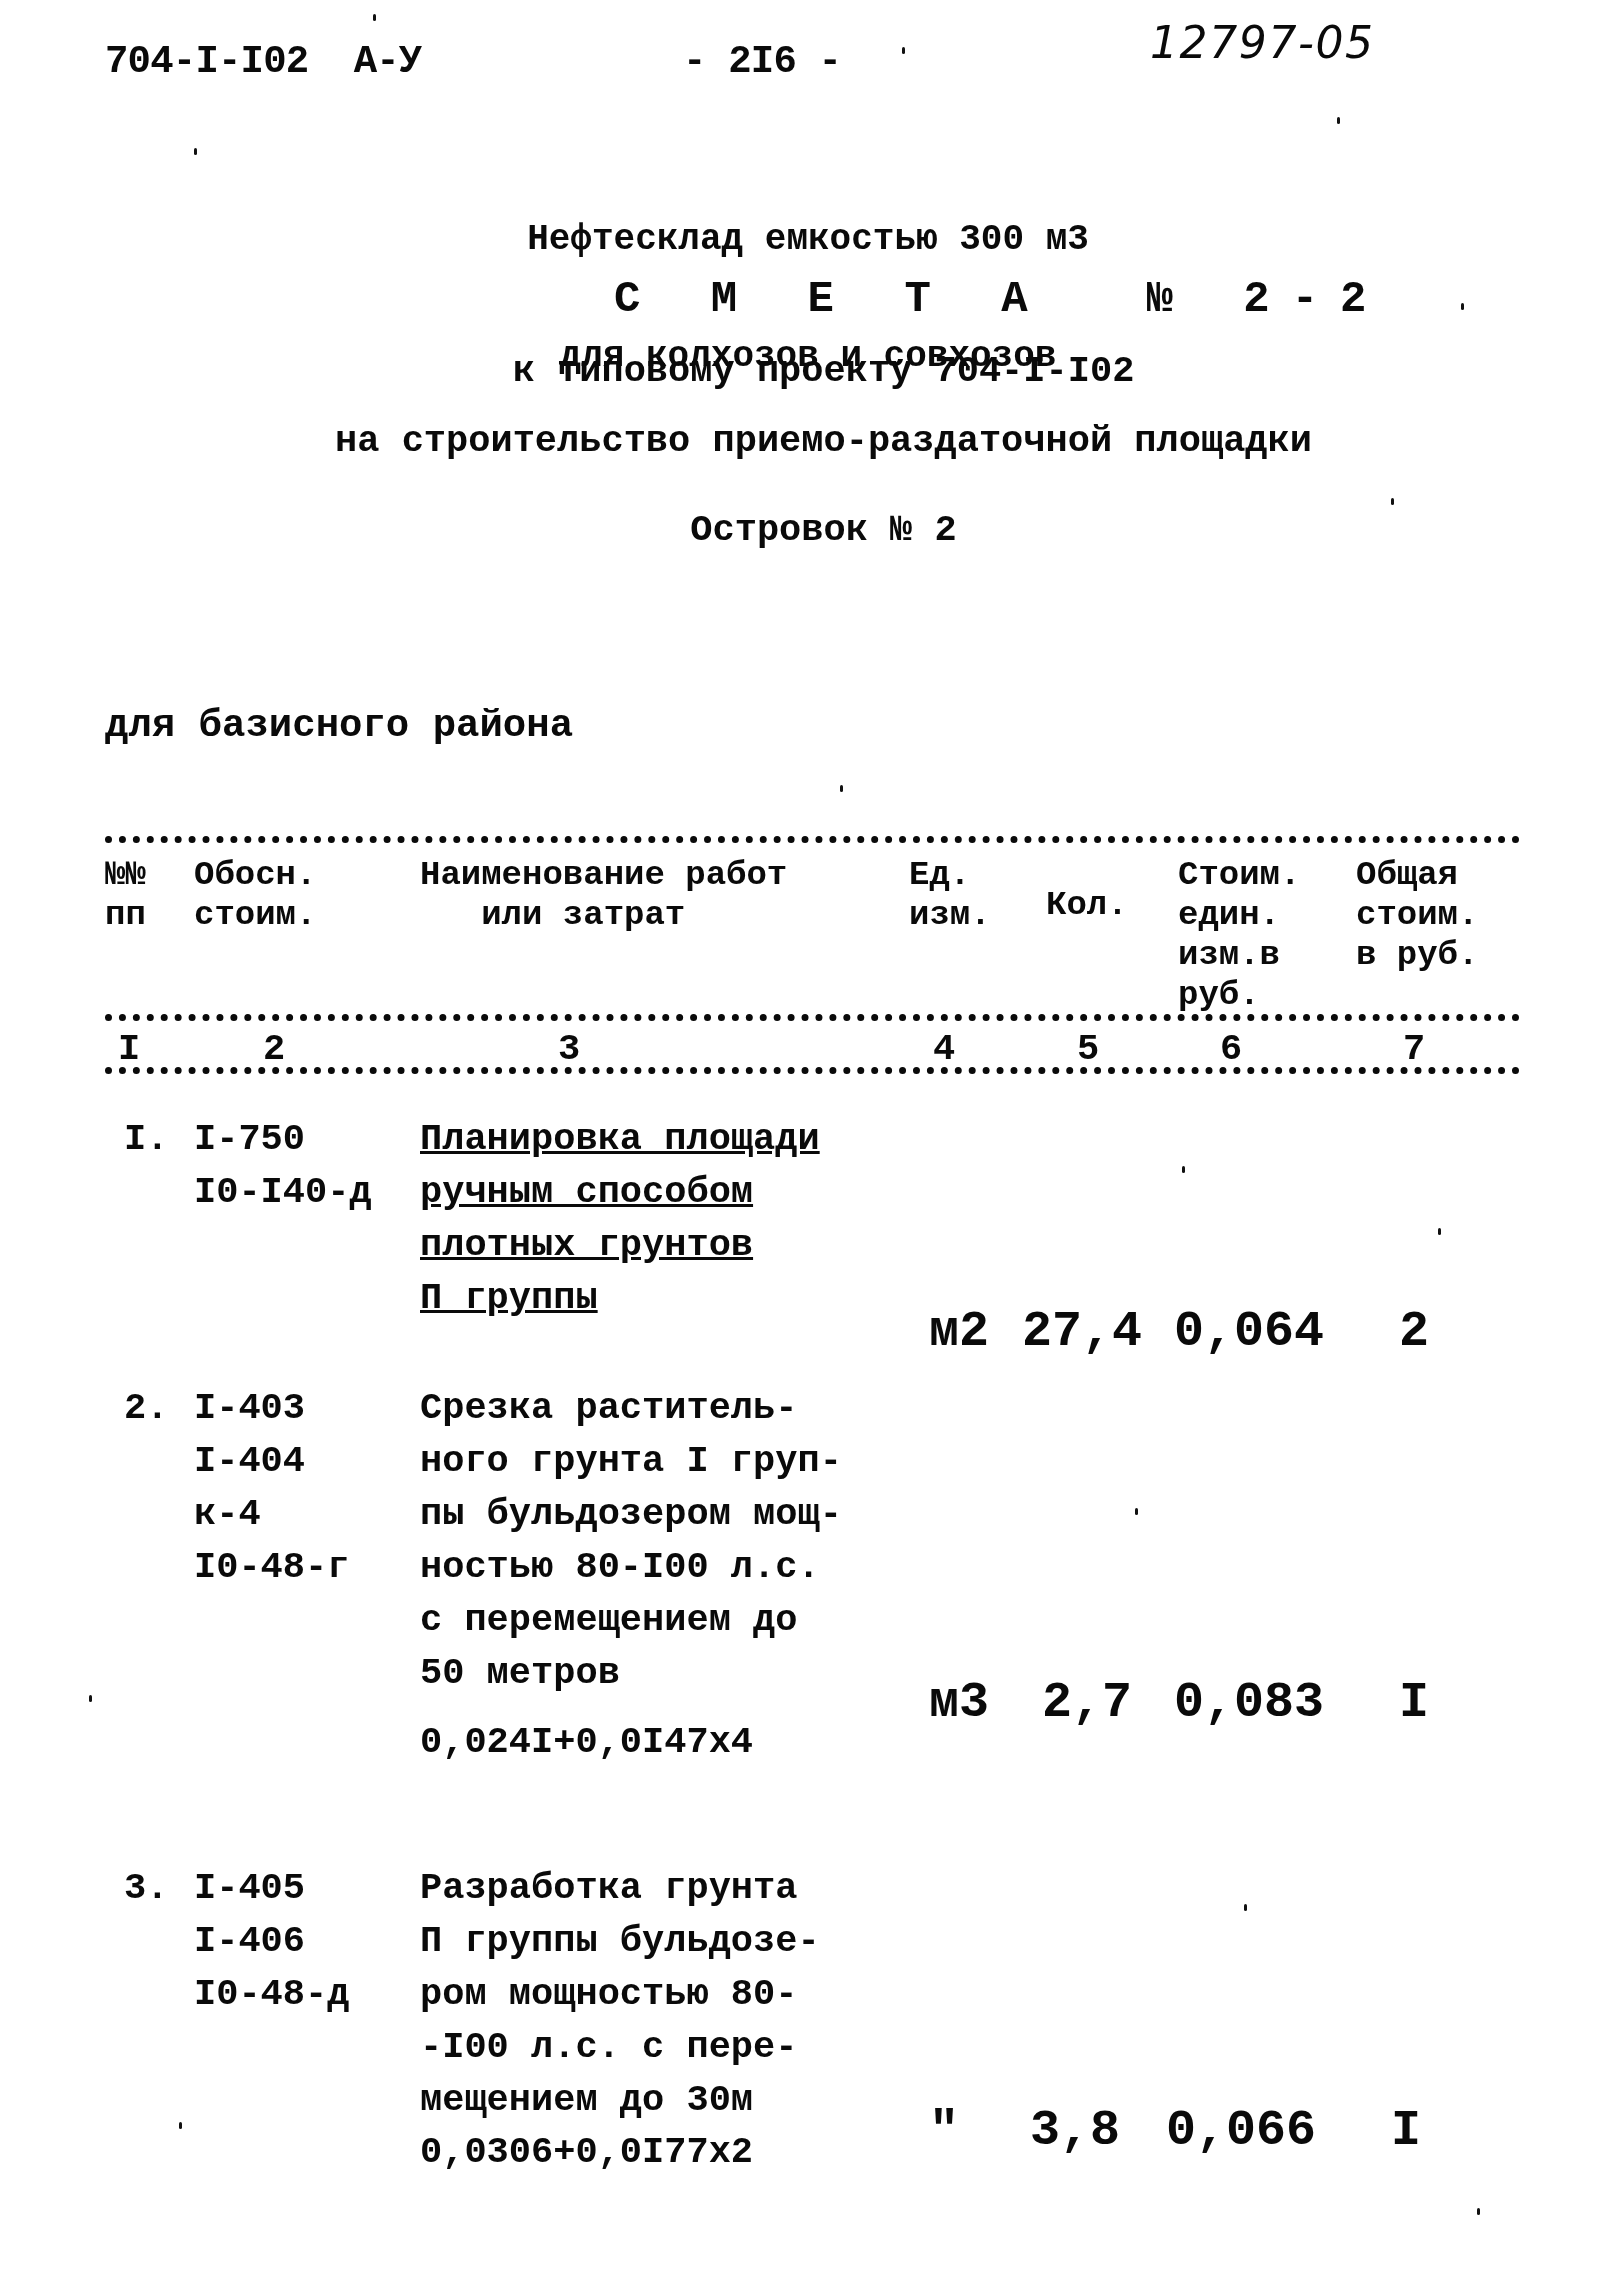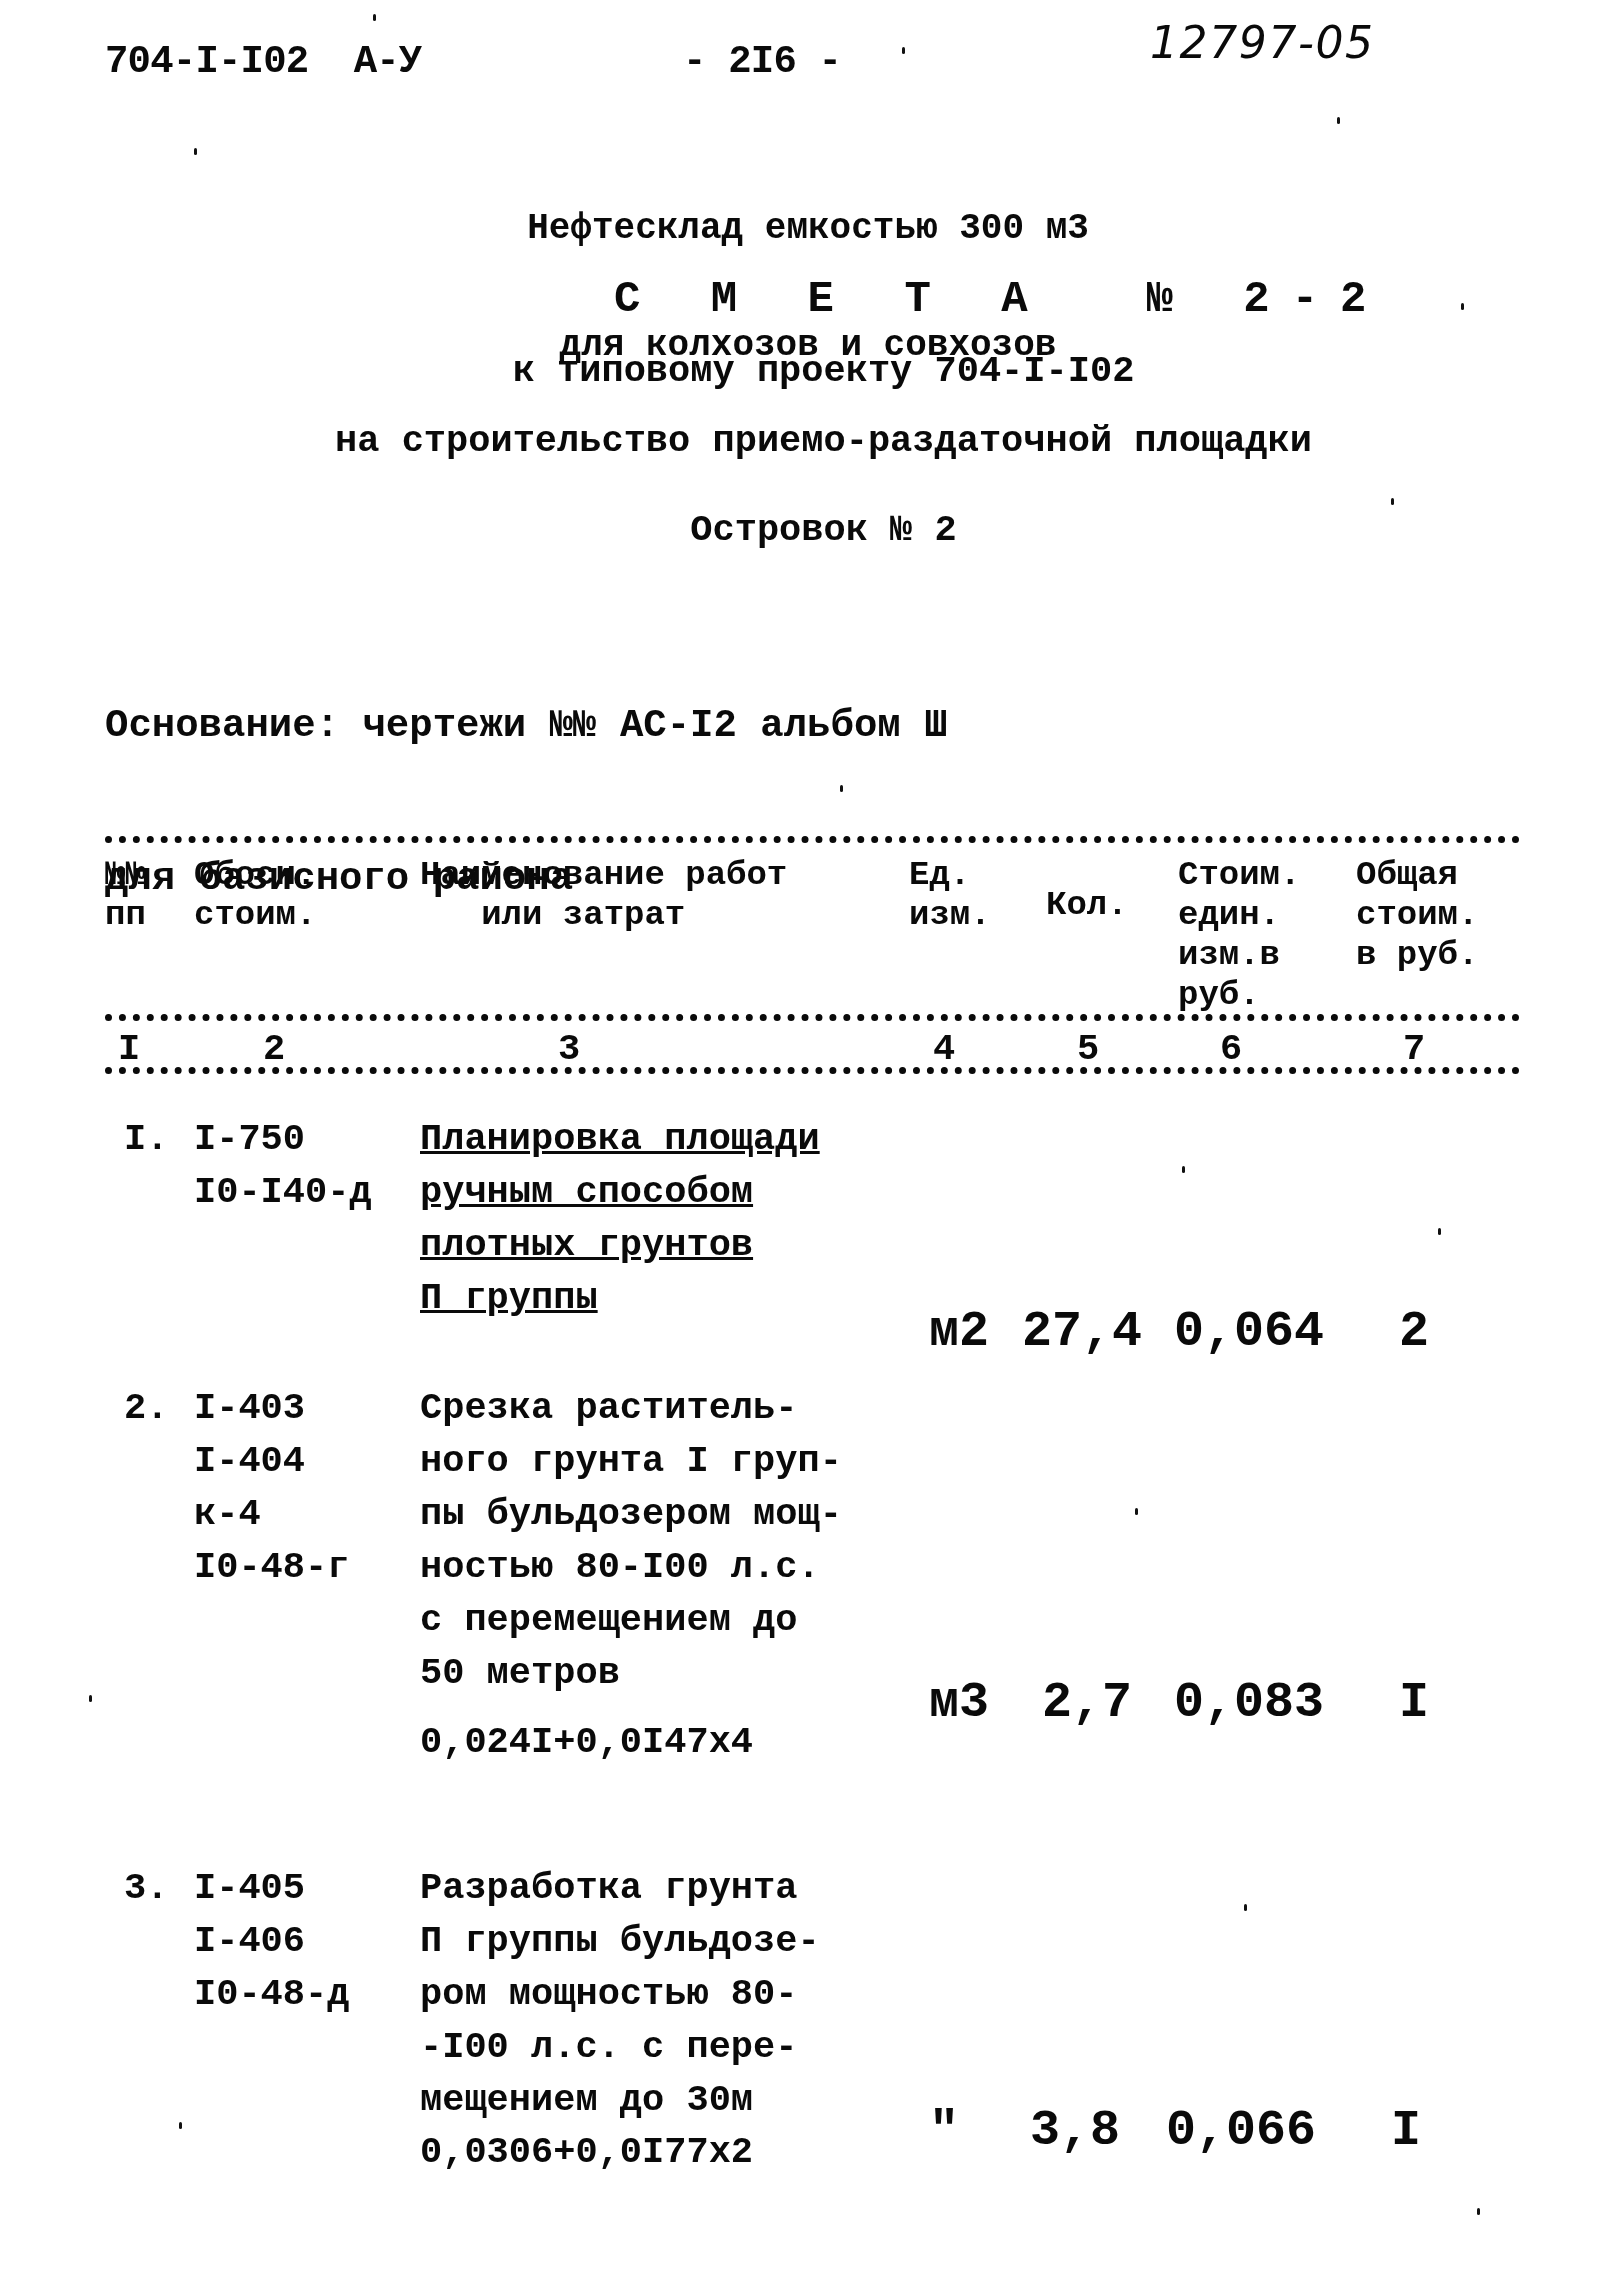--- a/index.html
+++ b/index.html
@@ -47,31 +47,30 @@
     }
   </style>
 </head>
 <body>
 
 <div class="abs hdr" style="left:105px; top:40px;">704-I-I02  А-У</div>
 <div class="abs hdr" style="left:683px; top:40px;">- 2I6 -</div>
 <div class="abs stamp" style="left:1150px; top:17px;">12797-05</div>
 
 <div class="abs" style="left:0; top:131px; width:1616px; text-align:center; font-size:36px; line-height:39px;">
-  <div style="">Нефтесклад емкостью 300 м3</div>
+  <div style="margin-top:11px;">Нефтесклад емкостью 300 м3</div>
   <div style="">для колхозов и совхозов</div>
 </div>
 
 <div class="abs smeta" style="left:614px; top:274px;">С М Е Т А  № 2-2</div>
 <div class="abs title" style="top:350px; padding-left:15.5px;">к типовому проекту 704-I-I02</div>
 <div class="abs title" style="top:420px; padding-left:15.5px;">на строительство приемо-раздаточной площадки</div>
 <div class="abs title" style="top:509px; padding-left:15.5px;">Островок № 2</div>
 
 <div class="abs body-text" style="left:105px; top:599px;">
-  <div>Основание: чертежи №№ АС-I2 альбом Ш</div>
   <div>для базисного района</div>
 </div>
 
 <div class="dashes" style="top:836px;"></div>
 
 <div class="th" style="left:105px; top:855px;">№№
 пп</div>
 <div class="th" style="left:194px; top:855px;">Обосн.
 стоим.</div>
 <div class="th" style="left:420px; top:855px;">Наименование работ

